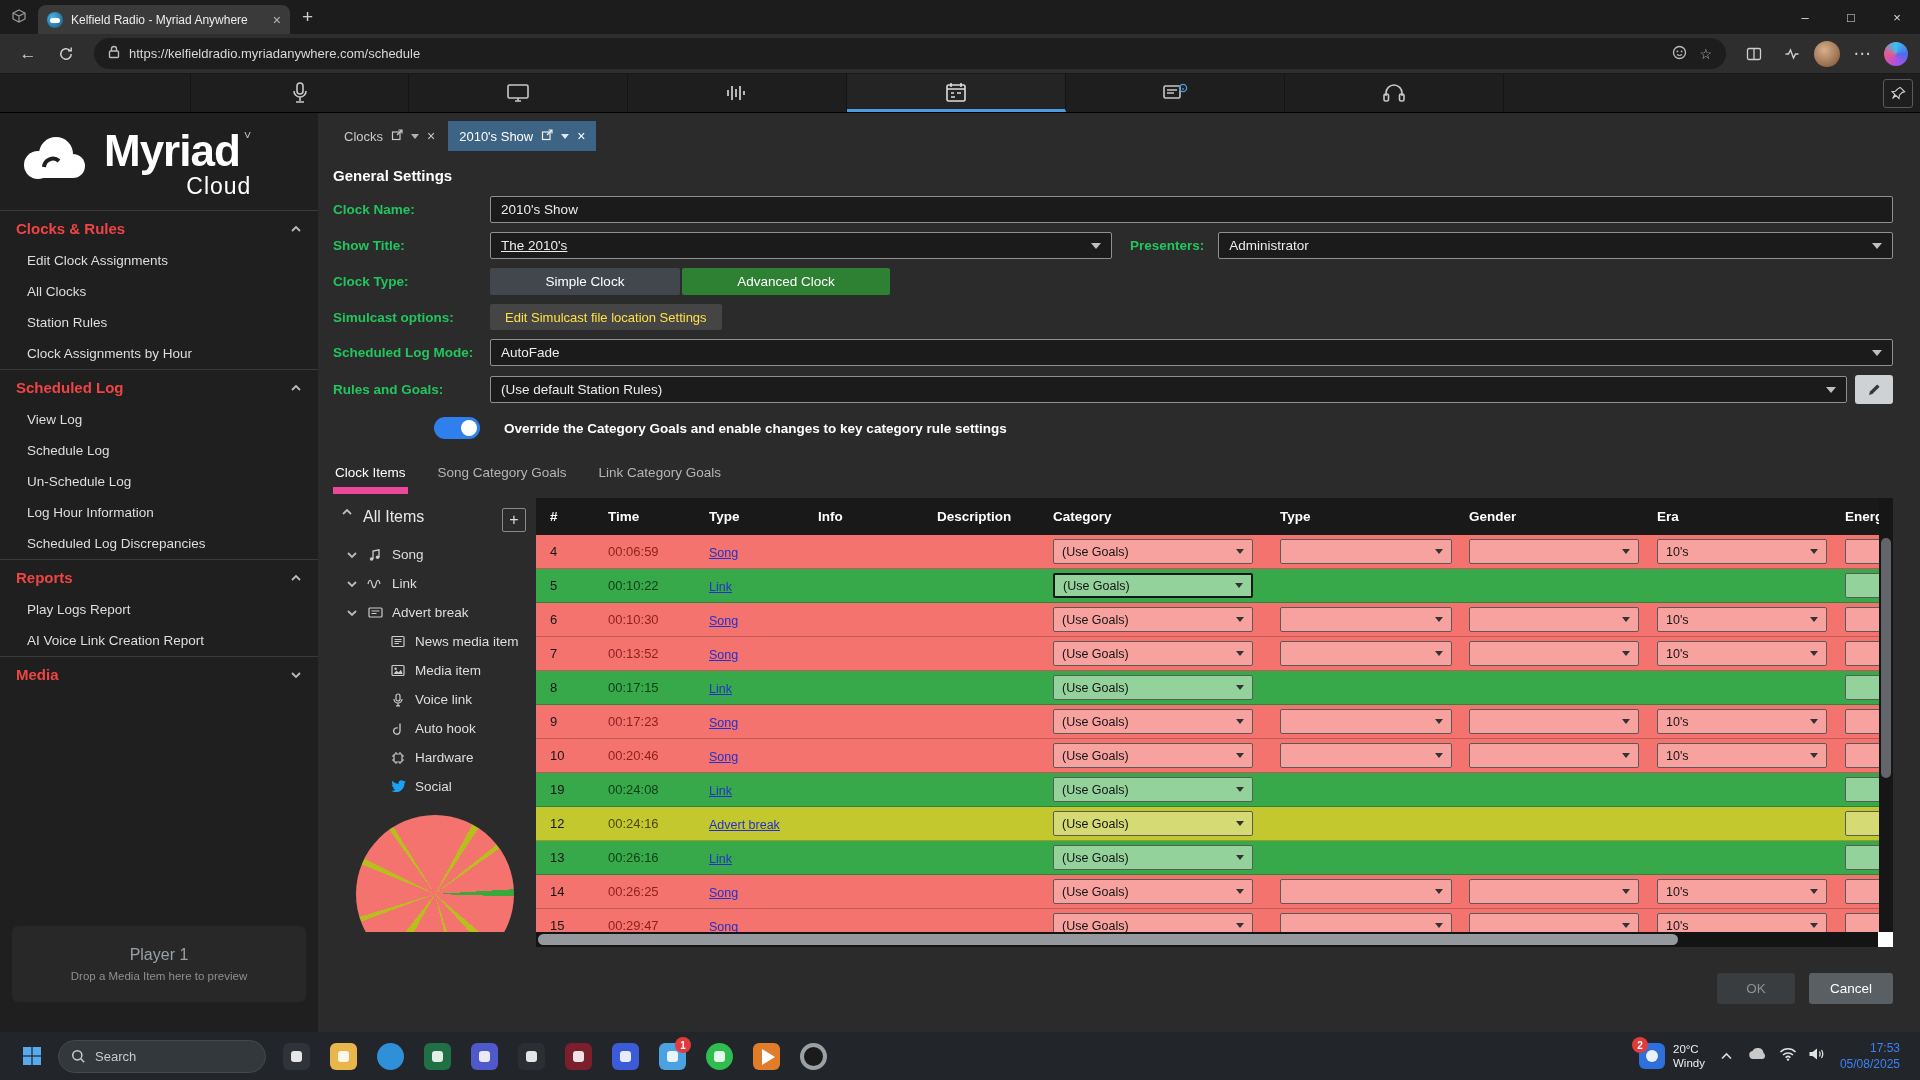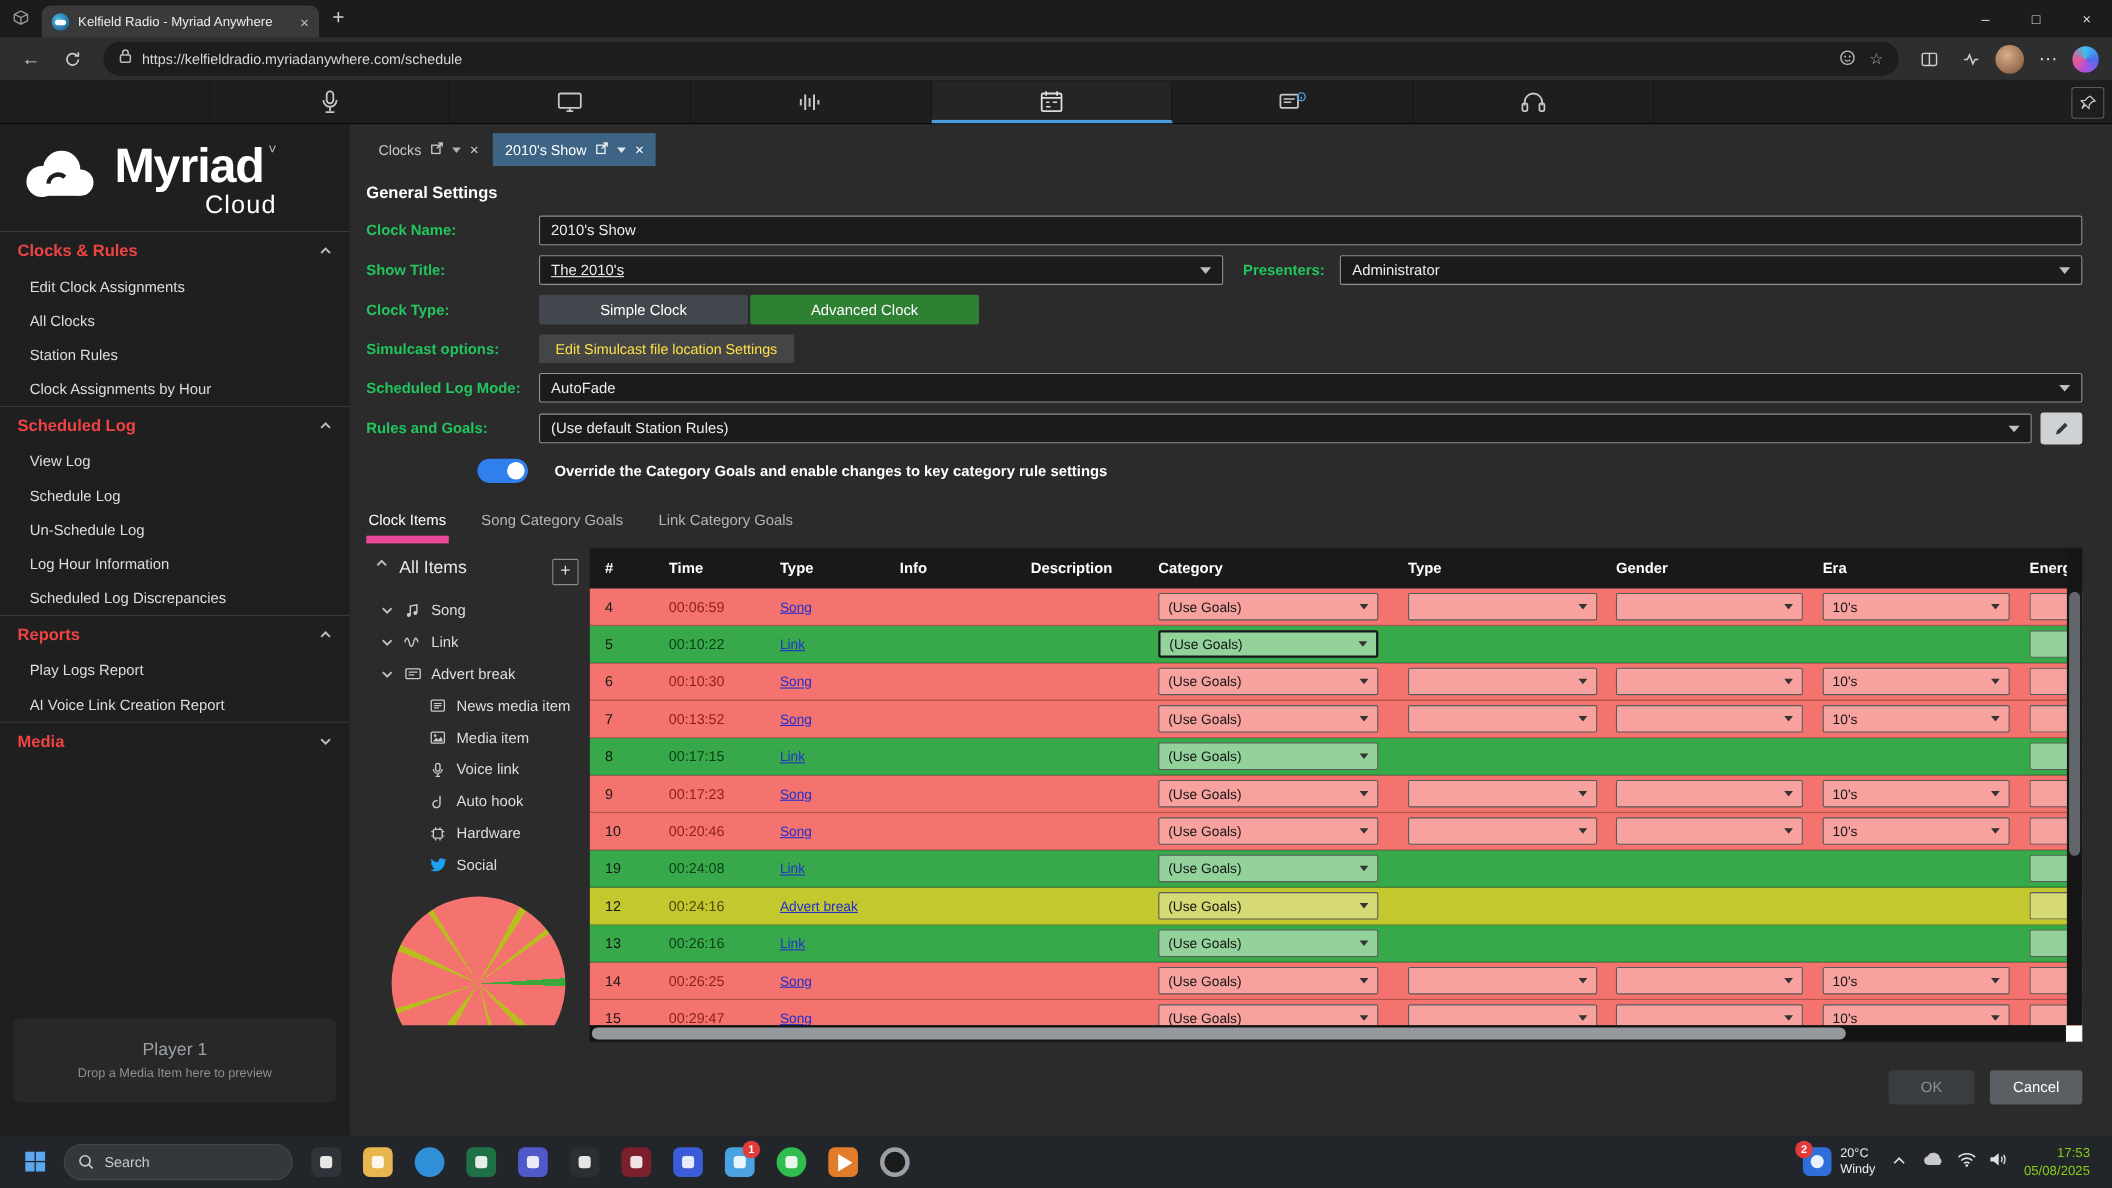--- a/index.html
+++ b/index.html
@@ -156,21 +156,21 @@
 .badge{position:absolute;top:1px;right:1px;min-width:16px;height:16px;border-radius:8px;background:#e13b3b;color:#fff;
   font-size:10px;display:flex;align-items:center;justify-content:center;padding:0 3px;font-weight:bold;}
 .tb-right{margin-left:auto;display:flex;align-items:center;gap:15px;padding-right:8px;}
 .widget{display:flex;align-items:center;gap:8px;}
 .widget-ico{width:26px;height:26px;border-radius:6px;background:#2f6fdb;position:relative;}
 .widget-ico::after{content:"";position:absolute;inset:7px;background:rgba(255,255,255,.9);border-radius:50%;}
 .wbadge{position:absolute;top:-6px;left:-7px;min-width:16px;height:16px;border-radius:8px;background:#e13b3b;color:#fff;
   font-size:10px;display:flex;align-items:center;justify-content:center;font-weight:bold;z-index:2;}
 .wtext{line-height:1.25;font-size:11.5px;color:#eee;}
 .tray{display:flex;align-items:center;gap:11px;}
-.clockblock{text-align:right;font-size:12px;color:#84cc16;line-height:1.35;}
+.clockblock{text-align:right;font-size:12px;color:#3b82f6;line-height:1.35;}
 </style>
 </head>
 <body>
 
 <div class="screen">
 
   <div class="titlebar">
     <div class="tb-ws">
       <svg width="16" height="16" viewBox="0 0 16 16">
           <path d="M8 1l6 3v6l-6 3-6-3V4z M2 4l6 3 6-3 M8 7v6" stroke="#9a9a9a" stroke-width="1.2" fill="none"></path>

